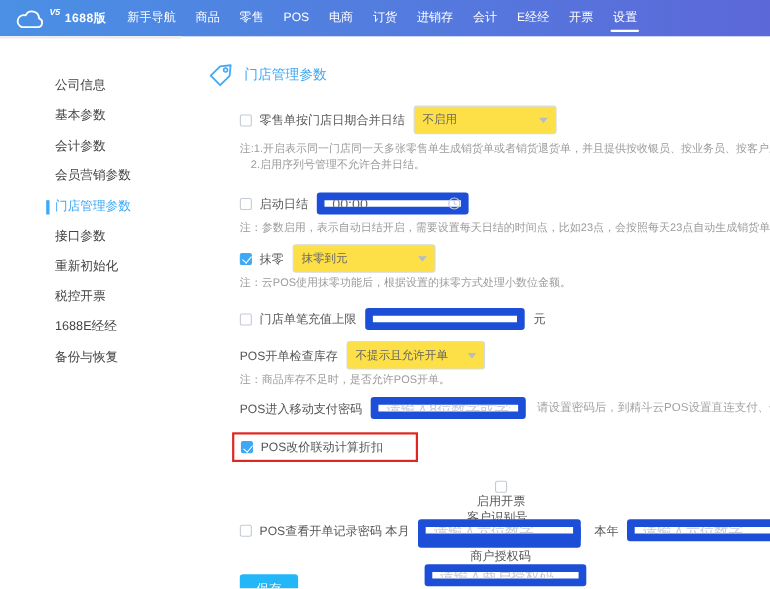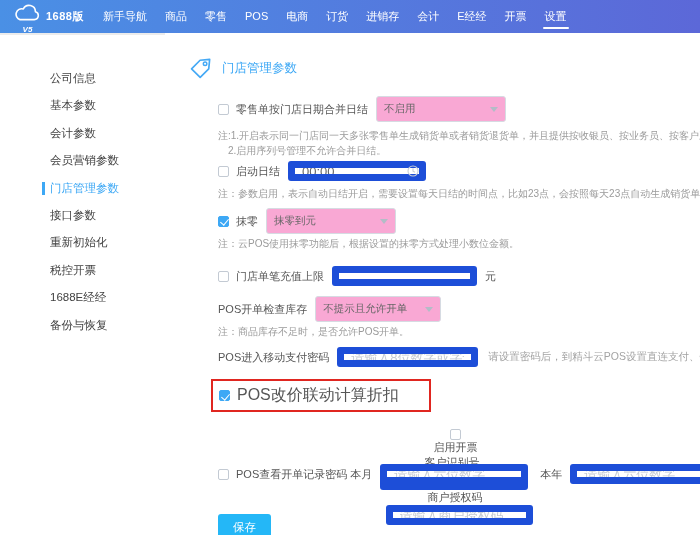--- a/index.html
+++ b/index.html
@@ -9,21 +9,21 @@
     --save-cyan:#24b7f7;
     --highlight-red:#e02620;
   }
   *{box-sizing:border-box;margin:0;padding:0;}
   html,body{width:700px;height:535px;overflow:hidden;}
   body{font-family:"Liberation Sans","DejaVu Sans",sans-serif;background:#fff;color:#565656;}
 
   
   .navbar{height:33px;background:linear-gradient(90deg,var(--nav-grad-start),var(--nav-grad-end));
     display:flex;align-items:center;color:#fff;padding:0 8px;white-space:nowrap;}
-  .logo{display:flex;align-items:center;margin-left:4px;flex-direction:column;}
+  .logo{display:flex;align-items:flex-start;margin-left:4px;}
   .logo svg{margin-top:4px;}
   .logo .v5{font-size:8px;font-style:italic;font-weight:bold;margin:2px 2px 0 1px;}
   .brand{font-size:11px;font-weight:bold;margin:0 10px 0 2px;letter-spacing:.5px;}
   .nav-item{font-size:11px;padding:0 9px;cursor:pointer;position:relative;line-height:33px;}
   .nav-item.active::after{content:"";position:absolute;left:7px;right:7px;bottom:4px;height:2px;background:#fff;border-radius:1px;}
 
   
   .page{display:flex;height:502px;}
   .sidebar{width:165px;flex:none;border-top:2px solid #ececec;padding-top:30px;background:#fff;}
   .side-item{position:relative;height:27.4px;line-height:27.4px;padding-left:50px;font-size:11.5px;color:#424242;cursor:pointer;}
@@ -39,44 +39,44 @@
   .form{margin-left:53px;}
   .frow{display:flex;align-items:center;white-space:nowrap;height:22px;font-size:11px;color:#565656;}
   .note{font-size:10px;color:#9b9b9b;line-height:15px;white-space:nowrap;}
   .note-indent{padding-left:10px;}
 
   .cb{width:11px;height:11px;flex:none;border:1px solid #c3cad3;border-radius:2px;background:#fff;margin-right:7px;cursor:pointer;position:relative;}
   .cb.checked{background:var(--accent-blue);border-color:var(--accent-blue);}
   .cb.checked::after{content:"";position:absolute;left:2.5px;top:0.5px;width:4px;height:7px;border:solid #fff;border-width:0 1.5px 1.5px 0;transform:rotate(40deg);}
 
   .dd{height:20px;border:1px solid #d6dbe2;border-radius:3px;display:flex;align-items:center;justify-content:space-between;
-      padding:12px 7px;font-size:10.5px;color:#666;cursor:pointer;background:#f9a8d4;flex:none;}
+      padding:12px 7px;font-size:10.5px;color:#666;cursor:pointer;background:#fde047;flex:none;}
   .caret{width:0;height:0;border-left:4px solid transparent;border-right:4px solid transparent;border-top:5px solid #b3bcc7;flex:none;margin-left:6px;}
 
   .ipt{height:20px;border:7px solid #1d4ed8;border-radius:3px;padding:0 7px;font-size:13px;color:#666;outline:none;flex:none;
        font-family:"Liberation Sans","DejaVu Sans",sans-serif;}
   .ipt::placeholder{color:#c4cad2;}
   .field{position:relative;flex:none;display:flex;align-items:center;}
   .field .ipt{width:100%;}
   .field .clock{position:absolute;right:7px;top:4px;pointer-events:none;}
 
   .lbl{margin-right:8px;}
   .unit{margin-left:8px;}
   .hint{font-size:10.5px;color:#a3a3a3;margin-left:10px;}
 
   .hl-box{display:inline-flex;align-items:center;border:2px solid var(--highlight-red);
-          margin-left:-7px;padding:4px 30px 4px 6px;white-space:nowrap;font-size:16px;color:#565656;}
+          margin-left:-7px;padding:4px 30px 4px 6px;white-space:nowrap;font-size:11px;color:#565656;}
 
   .save-btn{display:block;width:53px;height:26px;background:var(--save-cyan);color:#fff;border:none;border-radius:3px;
             font-size:11.5px;cursor:pointer;font-family:"Liberation Sans","DejaVu Sans",sans-serif;}
 
   
   .mt-r1{margin-top:17px;}
   .mt-note1{margin-top:8px;}
-  .mt-r2{margin-top:2px;}
+  .mt-r2{margin-top:16px;}
   .mt-note2{margin-top:4px;}
   .mt-r3{margin-top:9px;}
   .mt-note3{margin-top:4px;}
   .mt-r4{margin-top:14px;}
   .mt-r5{margin-top:11px;}
   .mt-note5{margin-top:4px;}
   .mt-r6{margin-top:7px;}
   .mt-r7{margin-top:11px;}
   .mt-r8{margin-top:17px;flex-direction:column;}
   .mt-r9{margin-top:12px;}

